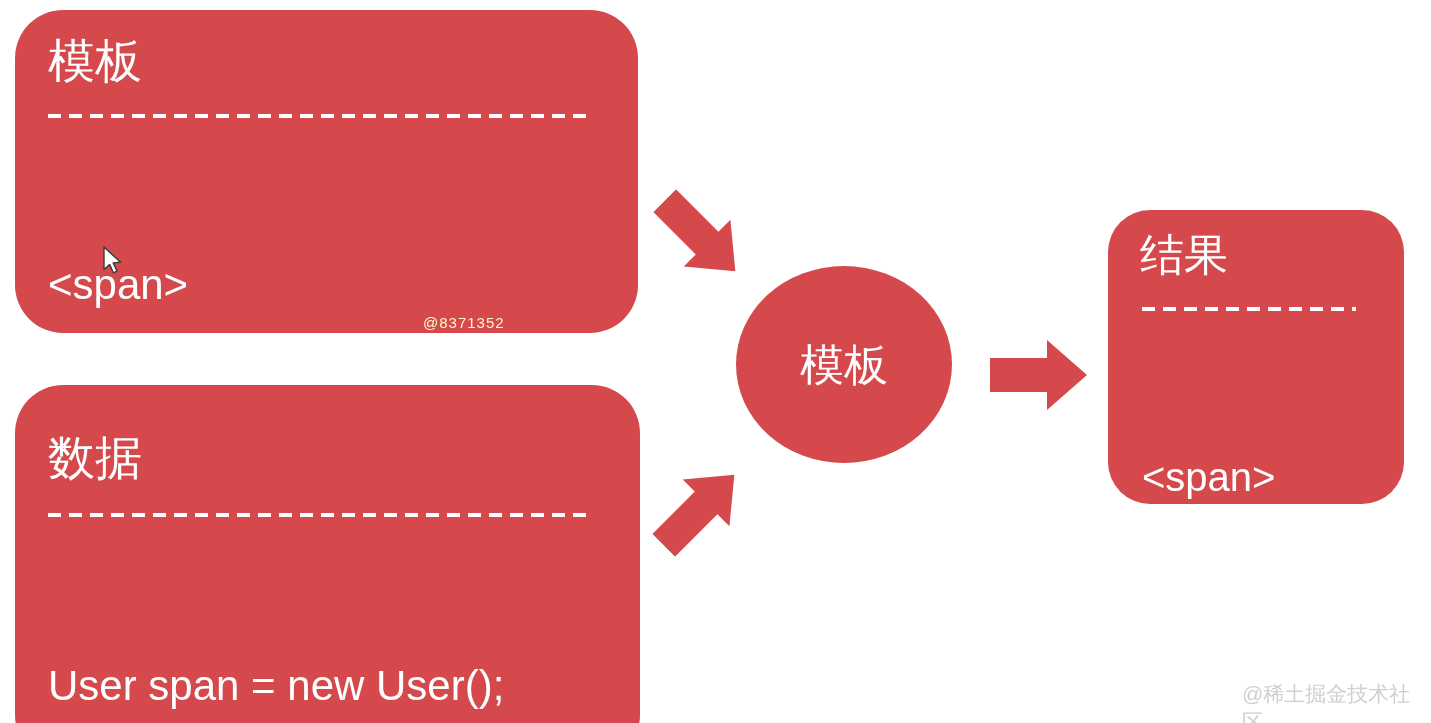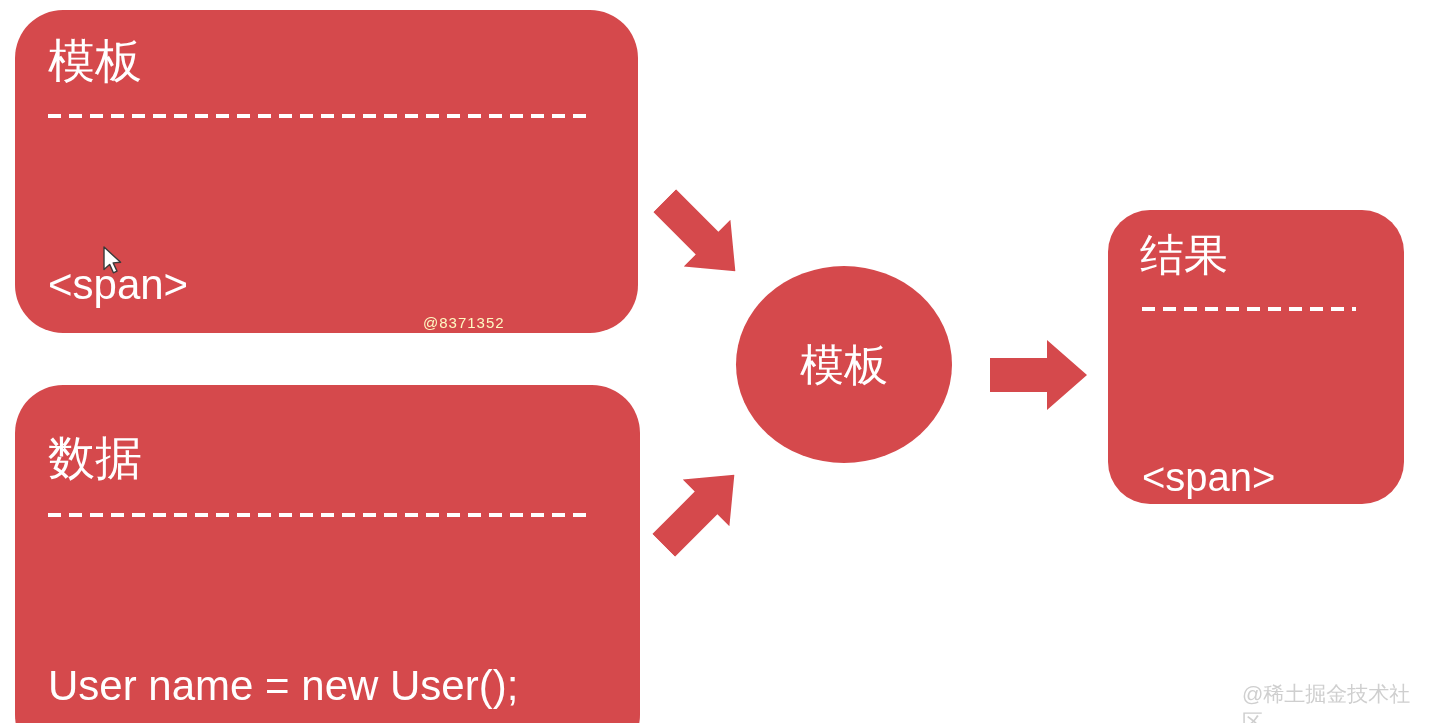--- a/index.html
+++ b/index.html
@@ -108,21 +108,21 @@
       <div class="code-line indent">${user.name}</div>
       <div class="code-line">&lt;/span&gt;</div>
     </div>
     <div class="inner-watermark">@8371352</div>
   </div>
 
   <div class="box box-lg" id="data-box">
     <div class="box-title">数据</div>
     <div class="dash"></div>
     <div class="code">
-      <div class="code-line">User name = new User();</div>
+      <div class="code-line">User span = new User();</div>
       
     </div>
   </div>
 
   <svg class="arrow" id="arrow-template-to-engine" width="100" height="66" viewBox="0 0 100 66">
     <polygon points="0,17 60,17 60,0 100,33 60,66 60,49 0,49" fill="#d5494c"></polygon>
   </svg>
 
   <svg class="arrow" id="arrow-data-to-engine" width="100" height="66" viewBox="0 0 100 66">
     <polygon points="0,17 60,17 60,0 100,33 60,66 60,49 0,49" fill="#d5494c"></polygon>

